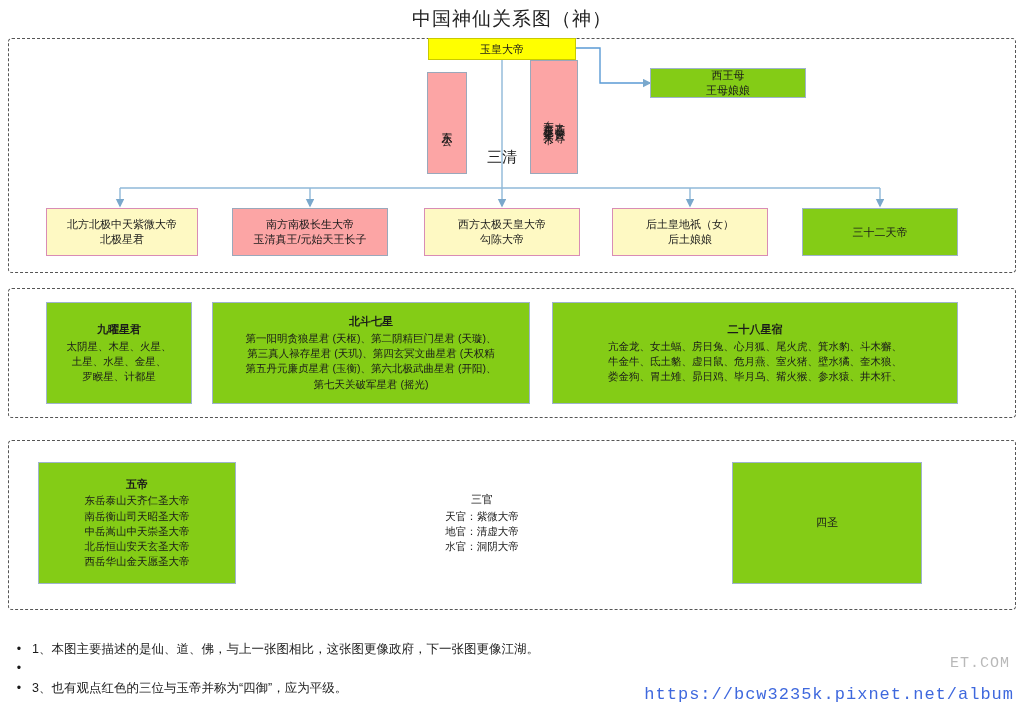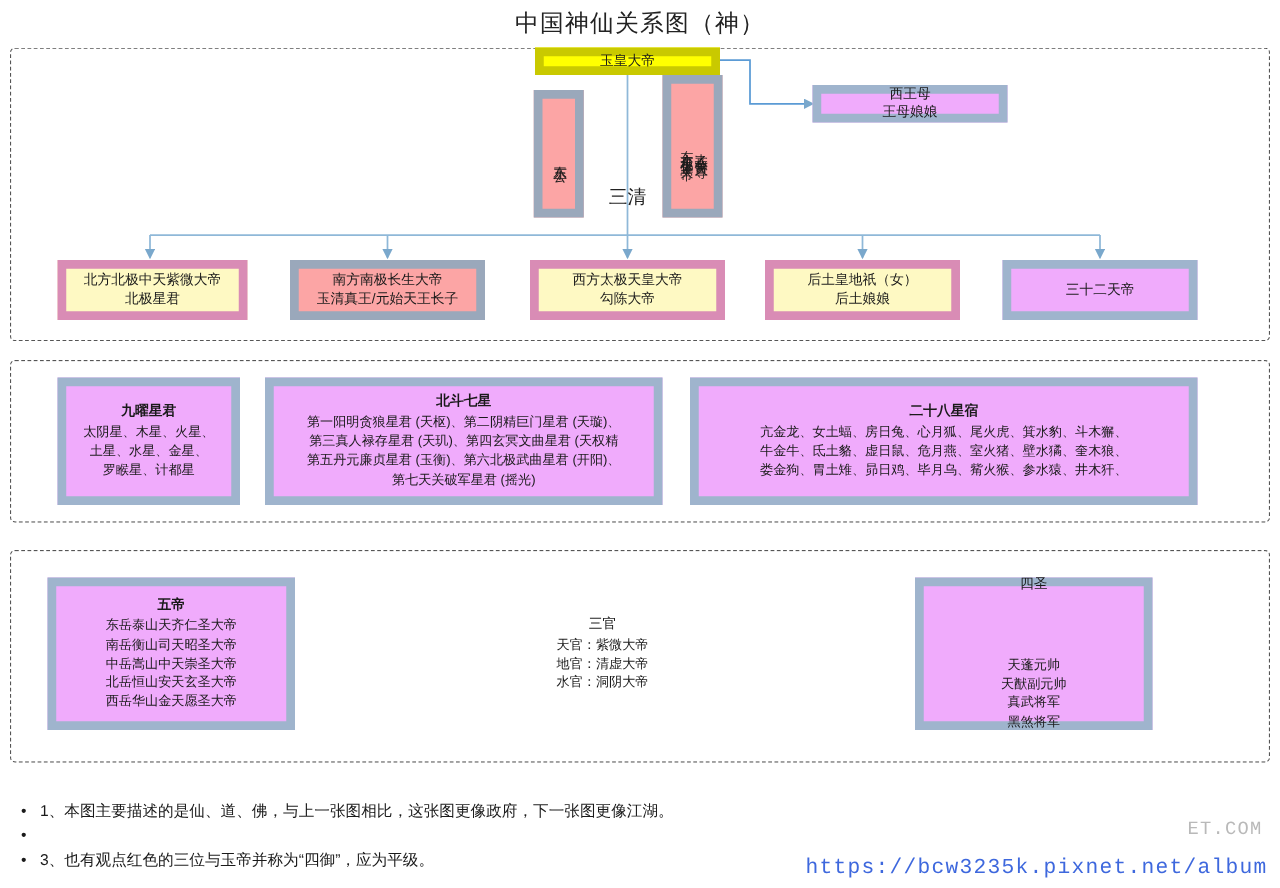--- a/index.html
+++ b/index.html
@@ -28,31 +28,31 @@
     border-radius: 4px;
     box-sizing: border-box;
   }
   #section-top   { left: 8px;  top: 38px;  width: 1008px; height: 235px; }
   #section-stars { left: 8px;  top: 288px; width: 1008px; height: 130px; }
   #section-misc  { left: 8px;  top: 440px; width: 1008px; height: 170px; }
 
   .node {
     position: absolute;
     box-sizing: border-box;
-    border: 7px solid #7f1d1d;
+    border: 1px solid #7f1d1d;
     text-align: center;
     font-size: 11px;
     line-height: 1.35;
     display: flex;
     flex-direction: column;
     align-items: center;
     justify-content: center;
     padding: 3px 4px;
   }
-  .blue   { background: #f0abfc; border-color: #9fb4cd; }
+  .blue   { background: #84cc16; border-color: #9fb4cd; }
   .pink   { background: #fef9c3; border-color: #d98cb5; }
   .yellow { background: #ffff00; border-color: #c9c900; }
   .white  { background: #fca5a5; border-color: #9aa8bb; }
 
   .vertical {
     writing-mode: vertical-rl;
     text-orientation: upright;
     letter-spacing: 2px;
     line-height: 1.1;
     display: block;
@@ -233,26 +233,20 @@
   <div class="title" style="font-weight:normal;">三官</div>
   <div class="lines">
     <div>天官：紫微大帝</div>
     <div>地官：清虚大帝</div>
     <div>水官：洞阴大帝</div>
   </div>
 </div>
 
 <div class="node blue" style="left:732px; top:462px; width:190px; height:122px;gap:48px;">
   <div class="title" style="font-weight:normal;">四圣</div>
-  <div class="lines">
-    <div>天蓬元帅</div>
-    <div>天猷副元帅</div>
-    <div>真武将军</div>
-    <div>黑煞将军</div>
-  </div>
 </div>
 
 <div class="notes">
   <div class="note-row">
     <span class="bullet">•</span>
     <span>1、本图主要描述的是仙、道、佛，与上一张图相比，这张图更像政府，下一张图更像江湖。</span>
   </div>
   <div class="note-row">
     <span class="bullet">•</span>
   </div>

